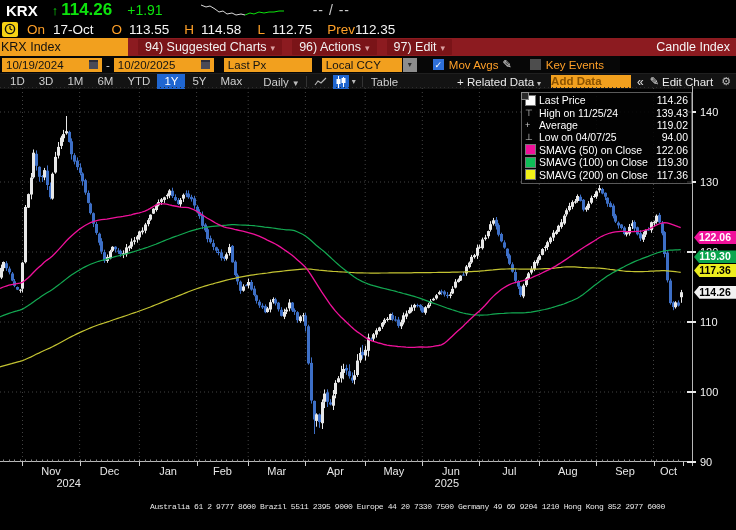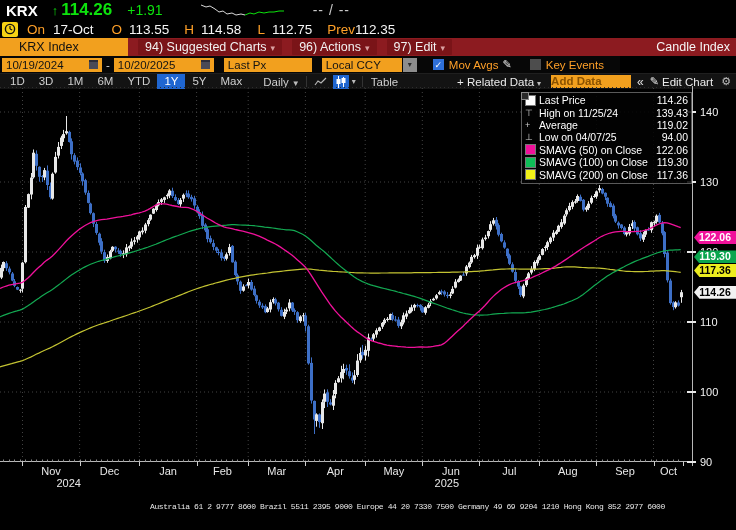--- a/index.html
+++ b/index.html
@@ -13,21 +13,21 @@
   .chg{margin-left:15px;color:#0de30d;font-size:14px;}
   .spark{margin-left:38px;}
   .bidask{margin-left:26px;color:#c8c8c8;font-size:14px;letter-spacing:1px;}
   
   .row2{position:absolute;top:20px;left:0;width:736px;height:18px;display:flex;align-items:center;font-size:13.5px;}
   .lbl{color:#ffa028;}
   .val{color:#f5f5f5;}
   .clockbox{margin-left:2px;width:16px;height:15px;background:#f6d214;border-radius:2px;display:flex;align-items:center;justify-content:center;}
   
   .row3{position:absolute;top:38px;left:0;width:736px;height:18px;background:#8c1b20;display:flex;align-items:center;font-size:12.5px;}
-  .sec-pill{width:128px;height:18px;line-height:18px;background:#f2a01e;color:#111;padding-left:19px;box-sizing:border-box;}
+  .sec-pill{width:128px;height:18px;line-height:18px;background:#f2a01e;color:#111;padding-left:1px;box-sizing:border-box;}
   .menu-item{margin-left:10px;background:#7a1418;padding:1px 7px;color:#f2f2f2;border-radius:1px;}
   .menu-item .dd{color:#d9a0a0;font-size:9px;margin-left:4px;}
   .chart-type{margin-left:auto;margin-right:6px;color:#f5f5f5;}
   
   .row4{position:absolute;top:56px;left:0;width:620px;height:17px;background:#070707;display:flex;align-items:center;font-size:11.5px;}
   .amber-box{background:#f2a01e;color:#141414;height:14px;line-height:14px;padding:0 4px;display:flex;align-items:center;box-sizing:border-box;}
   .cal{display:inline-block;width:9px;height:9px;margin-left:5px;background:#4a4a56;border-top:2px solid #2c2c38;box-sizing:border-box;}
   .dateword{width:78px;}
   .dash{color:#ddd;margin:0 4px;}
   .grey-dd{width:14px;height:14px;background:#8d8d8d;color:#2c2c2c;font-size:8px;display:flex;align-items:center;justify-content:center;margin-left:1px;}

